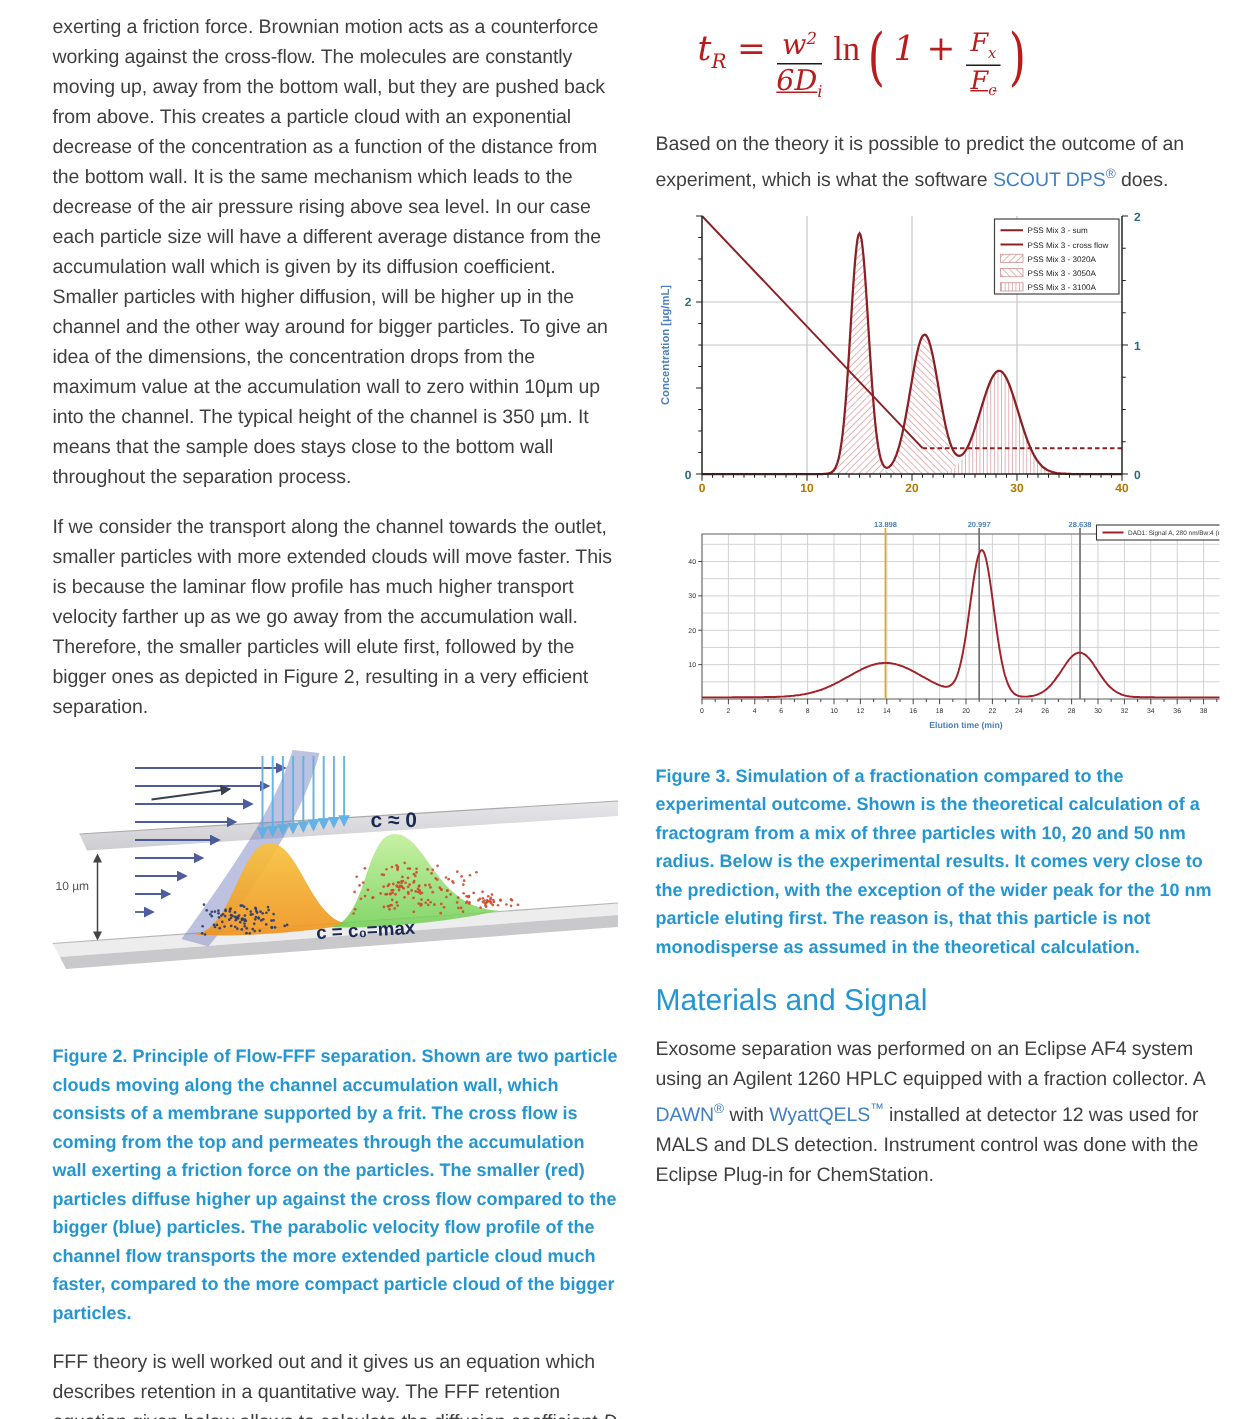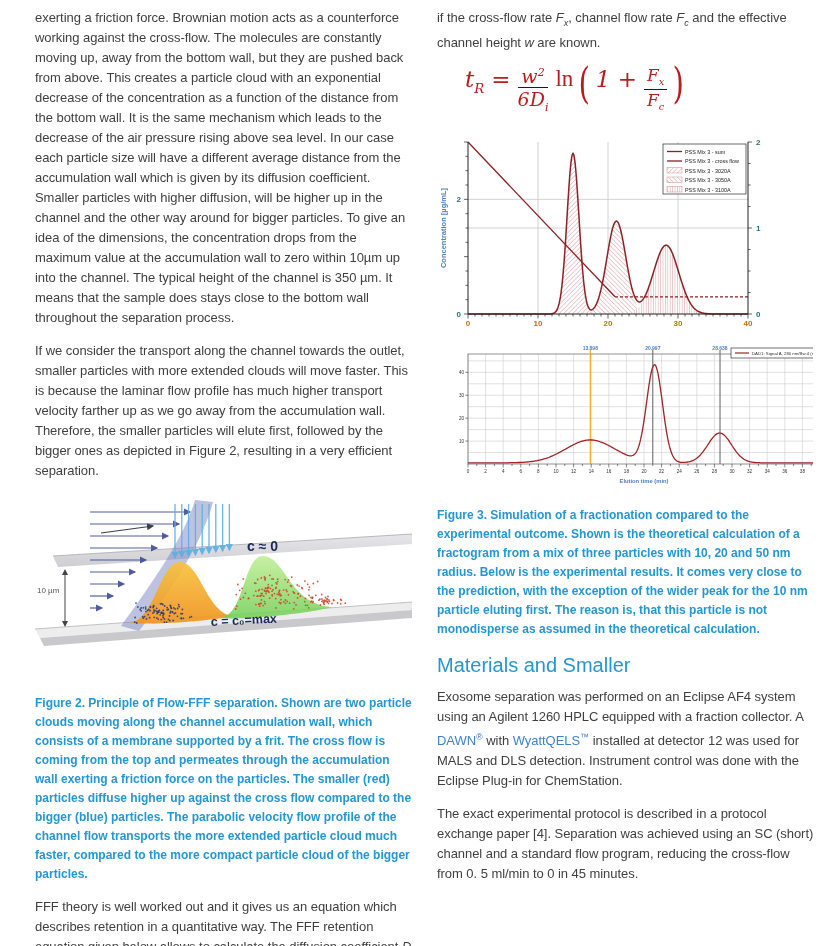--- a/index.html
+++ b/index.html
@@ -13,21 +13,21 @@
   sub,sup{font-size:70%;}
   .link{color:#4080c8;}
   .caption{font-size:12px;line-height:19px;color:#2596d1;font-weight:600;margin:8px 0 13px 0;}
   .caption .lead{font-weight:700;text-align:right;}
   h2.heading{font-size:20px;line-height:24px;color:#2596d1;font-weight:500;margin:14px 0 10px 0;}
   .equation{font-family:"DejaVu Serif",serif;font-style:italic;font-size:23px;color:#b91c1c;
             margin:12px 0 18px 28px;display:flex;align-items:flex-start;gap:7px;}
   .eqs{font-size:58%;}
   .frac{display:inline-flex;flex-direction:column;align-items:center;line-height:1.08;font-size:19px;}
   .frac .num{border-bottom:1.4px solid #1a1a1a;padding:0 3px 1px 3px;}
-  .frac .den{padding-top:1px;}
+  .frac .den{padding-top:1px;text-decoration:underline;}
   .frac.small{font-size:17px;}
   .eq-ln{font-style:normal;font-family:Liberation Serif, serif;}
   .paren{font-style:normal;font-size:42px;font-weight:300;line-height:0.85;transform:scaleX(.7);display:inline-block;margin:0 -4px;}
   .fig2-wrap{margin:2px 0 0 0;}
   .fig3 svg{display:block;}
 </style>
 </head>
 <body>
 
 <div class="page">
@@ -371,39 +371,39 @@
         <text x="176" y="132" font-size="12.5" font-weight="bold" fill="#1b2a55" transform="rotate(-3 176 132)">c = c₀=max</text>
       </svg>
     </div>
 
     <p class="caption"><span class="lead">Figure 2. Principle of Flow-FFF separation.</span><span> Shown are two particle clouds moving along the channel accumulation wall, which consists of a membrane supported by a frit. The cross flow is coming from the top and permeates through the accumulation wall exerting a friction force on the particles. The smaller (red) particles diffuse higher up against the cross flow compared to the bigger (blue) particles. The parabolic velocity flow profile of the channel flow transports the more extended particle cloud much faster, compared to the more compact particle cloud of the bigger particles.</span></p>
 
     <p class="body"><span>FFF theory is well worked out and it gives us an equation which describes retention in a quantitative way. The FFF retention equation given below allows to calculate the diffusion coefficient </span><span class="it">D</span></p>
   </div>
 
   <div class="col col-right">
-    <p class="body"><span>if the cross-flow rate </span><span class="it">F</span><sub class="it">x</sub><span>, channel flow rate </span><span class="it">F</span><sub class="it">c</sub><span> and the effective channel height </span><span class="it">w</span><span> are known.</span></p>
 
     <div class="equation">
       <span><span>t</span><sub class="eqs">R</sub></span>
       <span>=</span>
       <span class="frac">
         <span class="num"><span>w</span><sup class="eqs">2</sup></span>
         <span class="den"><span>6D</span><sub class="eqs">i</sub></span>
       </span>
       <span class="eq-ln">ln</span>
       <span class="paren">(</span>
       <span>1 +</span>
       <span class="frac small">
         <span class="num"><span>F</span><sub class="eqs">x</sub></span>
         <span class="den"><span>F</span><sub class="eqs">c</sub></span>
       </span>
       <span class="paren">)</span>
     </div>
 
+    <p class="body" style="margin-bottom:4px;"><span>Based on the theory it is possible to predict the outcome of an experiment, which is what the software </span><span class="link"><span>SCOUT DPS</span><sup>®</sup></span><span> does.</span></p>
 
     <div class="fig3">
       <div id="chart-top">
           <svg viewBox="0 0 378 214" width="378" height="214">
             <defs>
               <pattern id="hp1" patternUnits="userSpaceOnUse" width="3.2" height="6" patternTransform="rotate(45)">
                 <rect width="3.2" height="6" fill="#ffffff"></rect>
                 <line x1="0" y1="0" x2="0" y2="6" stroke="#d98f93" stroke-width="0.9"></line>
               </pattern>
               <pattern id="hp2" patternUnits="userSpaceOnUse" width="3.2" height="6" patternTransform="rotate(-45)">
@@ -633,19 +633,18 @@
               <rect x="294" y="2" width="89" height="10" fill="#fff" stroke="#333" stroke-width="0.7"></rect>
               <line x1="298" y1="7" x2="312" y2="7" stroke="#a12228" stroke-width="1.2"></line>
               <text x="315" y="8.6" font-size="4.3" fill="#333" font-family="Liberation Sans, sans-serif">DAD1: Signal A, 280 nm/Bw:4 (ref. off)</text>
             </g>
           </svg>
         </div>
     </div>
 
     <p class="caption"><span class="lead">Figure 3. Simulation of a fractionation compared to the experimental outcome.</span><span> Shown is the theoretical calculation of a fractogram from a mix of three particles with 10, 20 and 50 nm radius. Below is the experimental results. It comes very close to the prediction, with the exception of the wider peak for the 10 nm particle eluting first. The reason is, that this particle is not monodisperse as assumed in the theoretical calculation.</span></p>
 
-    <h2 class="heading">Materials and Smaller</h2>
+    <h2 class="heading">Materials and Signal</h2>
 
     <p class="body"><span>Exosome separation was performed on an Eclipse AF4 system using an Agilent 1260 HPLC equipped with a fraction collector. A </span><span class="link"><span>DAWN</span><sup>®</sup></span><span> with </span><span class="link"><span>WyattQELS</span><sup>™</sup></span><span> installed at detector 12 was used for MALS and DLS detection. Instrument control was done with the Eclipse Plug-in for ChemStation.</span></p>
 
-    <p class="body">The exact experimental protocol is described in a protocol exchange paper [4]. Separation was achieved using an SC (short) channel and a standard flow program, reducing the cross-flow from 0. 5 ml/min to 0 in 45 minutes.</p>
   </div>
 </div>
 
 </body></html>

